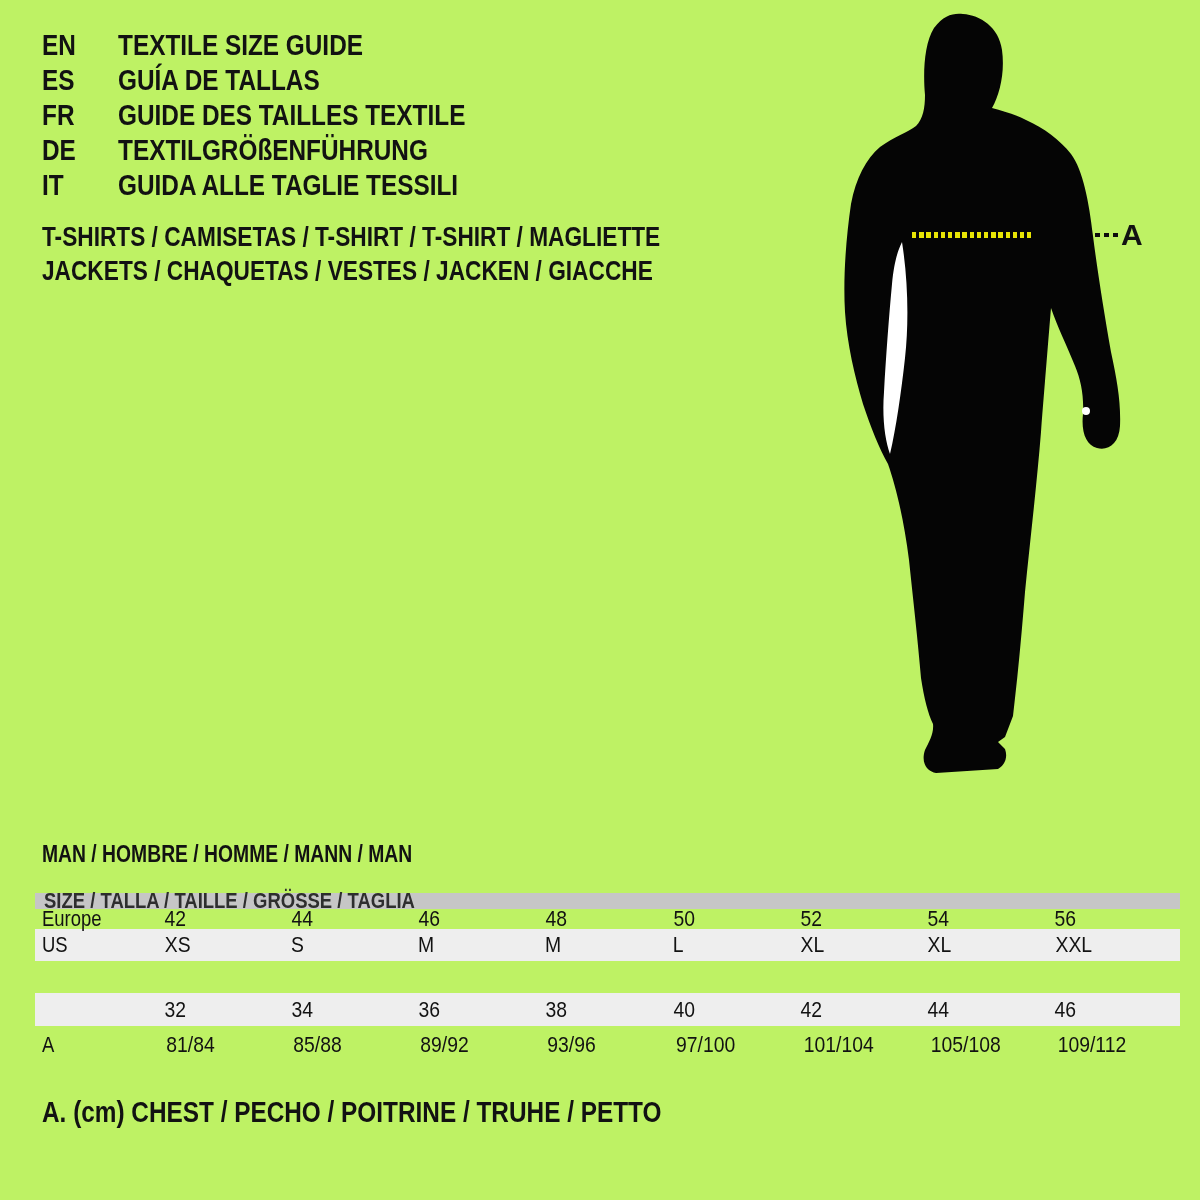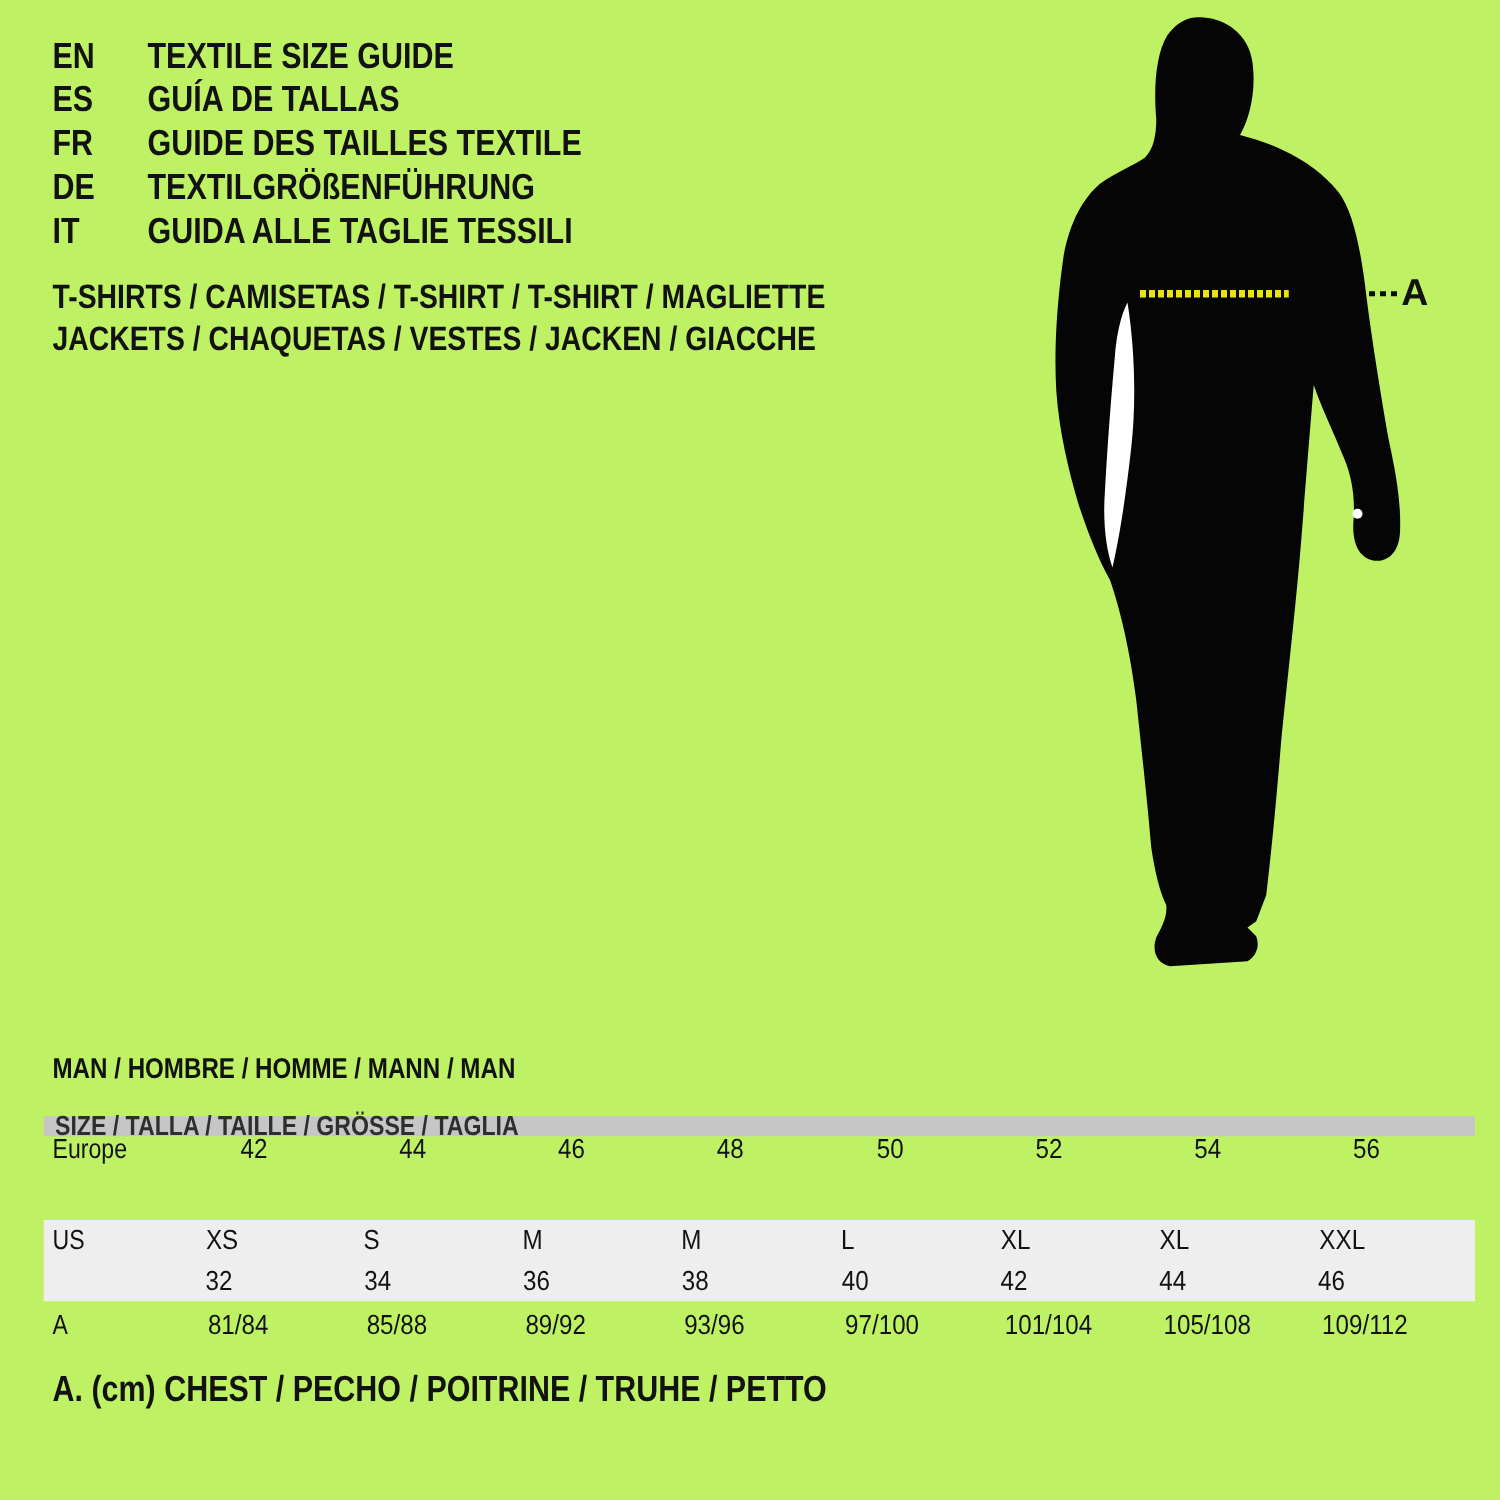--- a/index.html
+++ b/index.html
@@ -30,23 +30,23 @@
   .man-label{position:absolute;left:42px;top:841px;font-weight:bold;font-size:23px;}
 
   
   .size-table{position:absolute;left:35px;top:893px;width:1145px;font-size:22px;}
   .st-header{background:#c6c6c6;height:16px;display:flex;align-items:center;
     padding-left:9px;font-weight:bold;font-size:22px;color:#2e2e2e;}
   .trow{display:flex;align-items:center;}
   .trow.shaded{background:#eeeeee;}
   .tlabel{flex:0 0 128px;padding-left:7px;box-sizing:border-box;}
   .tcell{flex:1 1 0;text-align:left;}
-  .r-europe{height:20px;gap:28px;}
-  .r-us{height:32px;margin-top:47px;}
-  .r-num{height:33px;}
+  .r-europe{height:20px;}
+  .r-us{height:32px;}
+  .r-num{height:33px;margin-top:32px;}
   .r-a{height:38px;}
 
   
   .chest-note{position:absolute;left:42px;top:1096px;font-weight:bold;font-size:29px;}
 </style>
 </head>
 <body>
 
 <div id="canvas">
 

